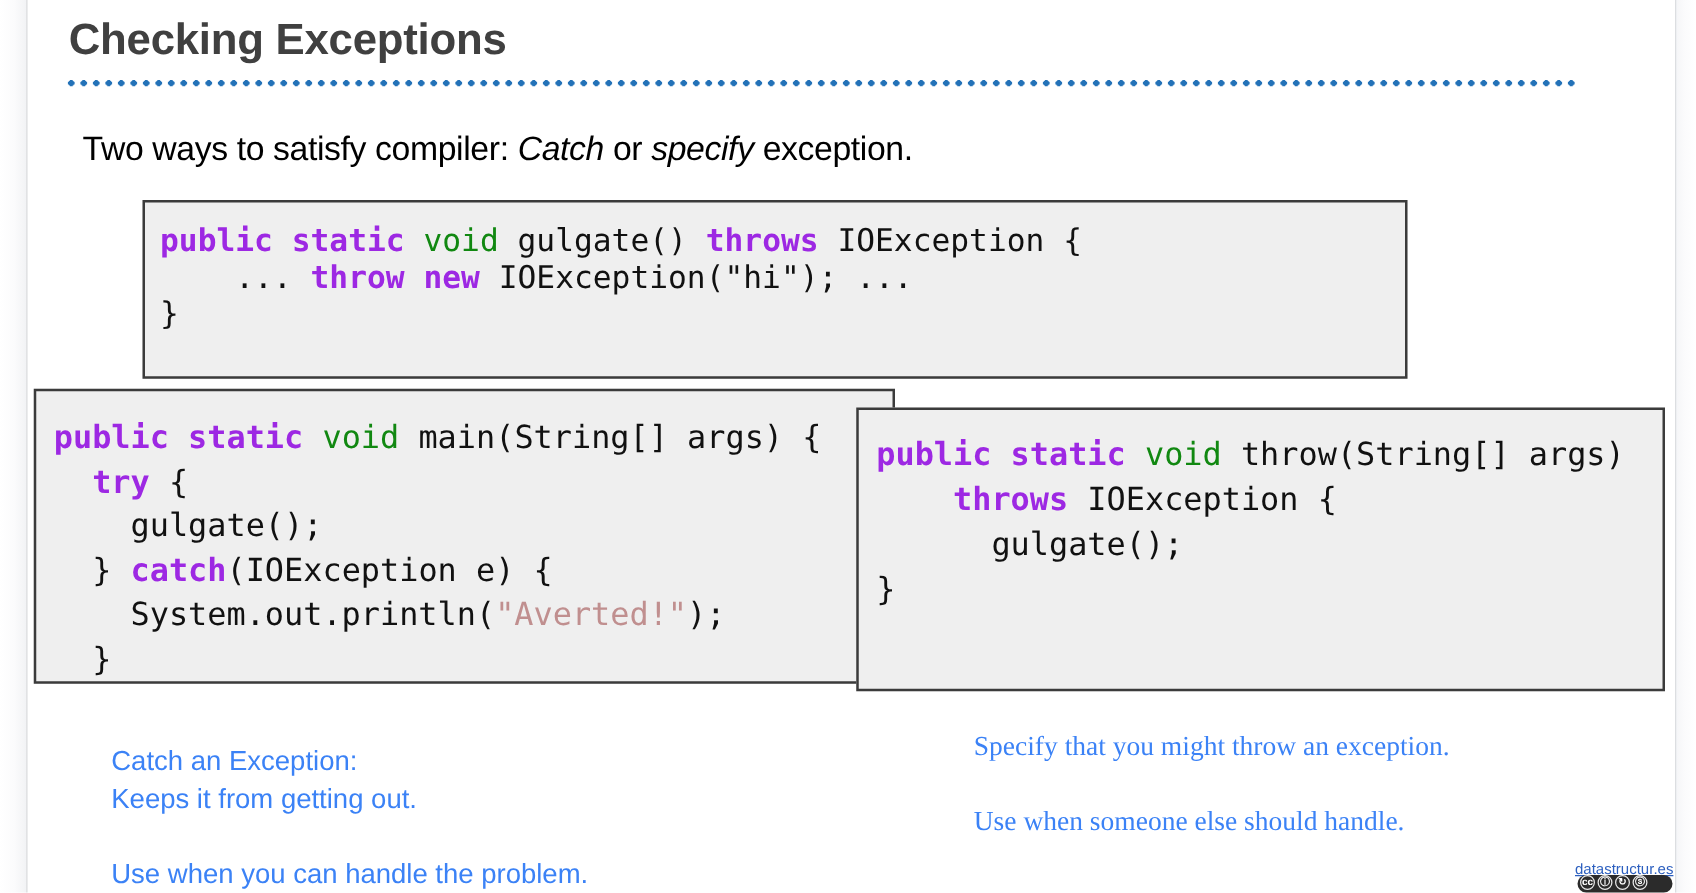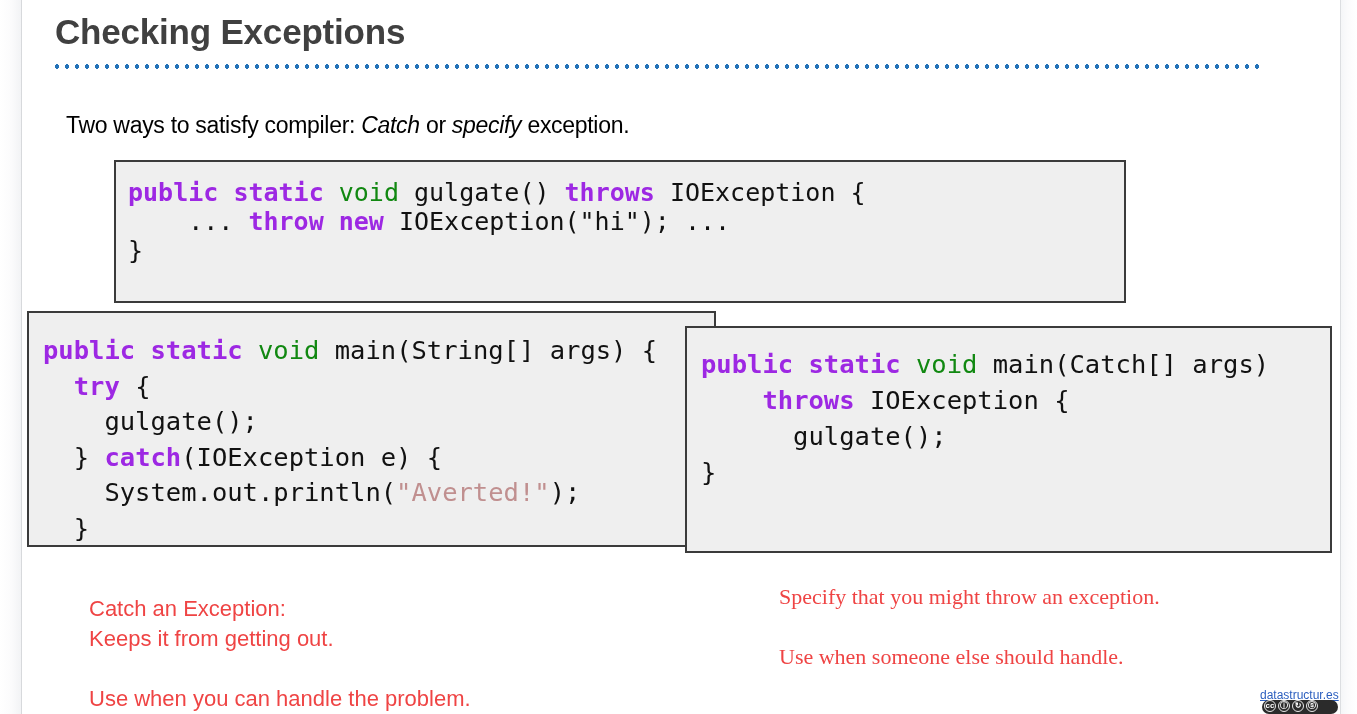--- a/index.html
+++ b/index.html
@@ -73,23 +73,23 @@
     width: 1208px;
     height: 5px;
     background-image: radial-gradient(circle closest-side, #2372B8 99%, transparent 100%);
     background-size: 10px 5px;
     background-repeat: repeat-x;
     background-position: 0 0;
   }
   #subtitle {
     position: absolute;
     left: 66px;
-    top: 112px;
-    font-family: "Liberation Sans", sans-serif;
-    font-size: 23px;
+    top: 104px;
+    font-family: "Liberation Sans", sans-serif;
+    font-size: 27px;
     color: #000000;
     white-space: nowrap;
     letter-spacing: -0.3px;
   }
   #subtitle .it { font-style: italic; }
 
   
   .codebox {
     position: absolute;
     background: #EFEFEF;
@@ -133,21 +133,21 @@
 
   .kw   { color: #9D28E3; font-weight: bold; }
   .kwt  { color: #118811; }
   .str  { color: #C08F8F; }
 
   
   .caption {
     position: absolute;
     font-family: "Liberation Sans", sans-serif;
     font-size: 22px;
-    color: #ef4444;
+    color: #3b82f6;
     white-space: pre;
     line-height: 30px;
   }
   #caption-catch   { left: 89px;  top: 594px; }
   #caption-specify { left: 779px; top: 582px; font-family: Liberation Serif, serif; }
 
   
   #attrib {
     position: absolute;
     left: 1260px;
@@ -209,21 +209,21 @@
 <span><span>}</span></span></div>
 
   <div class="codebox" id="code-catch"><span><span class="kw">public</span><span> </span><span class="kw">static</span><span> </span><span class="kwt">void</span><span> main(String[] args) {</span></span>
 <span><span>  </span><span class="kw">try</span><span> {</span></span>
 <span><span>    gulgate();</span></span>
 <span><span>  } </span><span class="kw">catch</span><span>(IOException e) {</span></span>
 <span><span>    System.out.println(</span><span class="str">"Averted!"</span><span>);</span></span>
 <span><span>  }</span></span>
 <span><span>}</span></span></div>
 
-  <div class="codebox" id="code-specify"><span><span class="kw">public</span><span> </span><span class="kw">static</span><span> </span><span class="kwt">void</span><span> main(Catch[] args)</span></span>
+  <div class="codebox" id="code-specify"><span><span class="kw">public</span><span> </span><span class="kw">static</span><span> </span><span class="kwt">void</span><span> throw(String[] args)</span></span>
 <span><span>    </span><span class="kw">throws</span><span> IOException {</span></span>
 <span><span>      gulgate();</span></span>
 <span><span>}</span></span></div>
 
   <div class="caption" id="caption-catch">Catch an Exception:
 Keeps it from getting out.
 
 Use when you can handle the problem.</div>
 
   <div class="caption" id="caption-specify">Specify that you might throw an exception.

